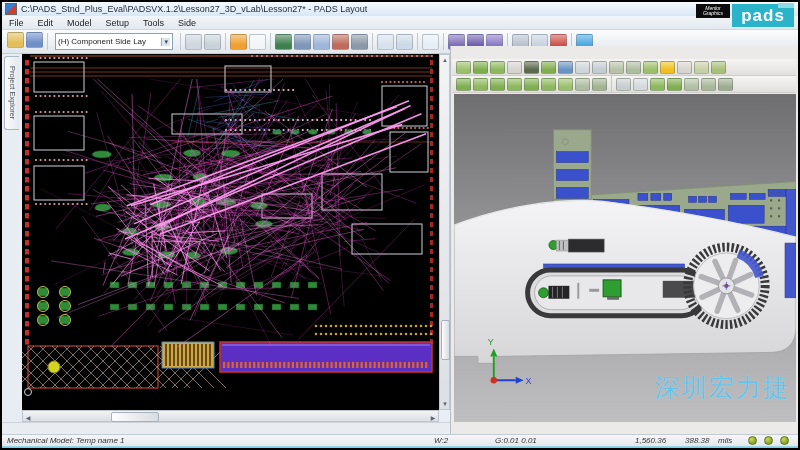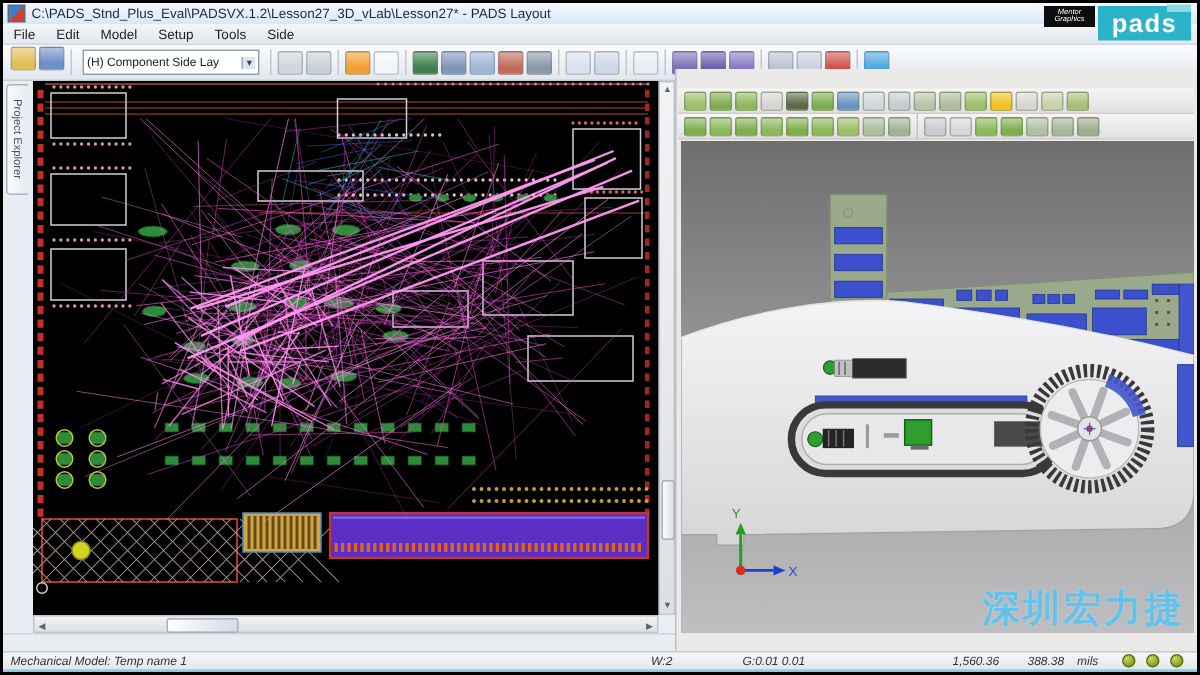--- a/index.html
+++ b/index.html
@@ -48,21 +48,21 @@
   #panel3d{left:448px;top:44px;width:348px;height:388px;background:#eceae9;border-left:1px solid #b8bec6;box-sizing:border-box;}
   #p3dhead{left:448px;top:44px;width:348px;height:13px;background:linear-gradient(180deg,#f2f1f0,#dddbd9);
            display:flex;align-items:center;font-size:8px;color:#333;padding:0 4px;box-sizing:border-box;border-bottom:1px solid #c8c6c4;}
   #p3dbtns{margin-left:auto;display:flex;gap:4px;align-items:center;font-size:8px;color:#445;}
   .p3db{width:11px;height:10px;display:flex;align-items:center;justify-content:center;}
   .tb3d{left:450px;width:344px;height:17px;background:linear-gradient(180deg,#f6f5f4,#e2e0de);
         display:flex;align-items:center;padding-left:3px;box-sizing:border-box;border-bottom:1px solid #cfccca;}
   .i3d{width:15px;height:13px;border-radius:2px;margin:0 1px;display:inline-block;
        border:1px solid rgba(100,115,95,.45);box-sizing:border-box;}
   #vp3d{left:452px;top:92px;width:342px;height:328px;background:#909092;overflow:hidden;}
-  #watermark{right:6px;bottom:0;font-size:25px;font-weight:bold;color:#62c2ec;letter-spacing:2px;
+  #watermark{right:6px;bottom:18px;font-size:25px;font-weight:normal;color:#62c2ec;letter-spacing:2px;
              text-shadow:0 0 1px rgba(255,255,255,.5);}
   
   #outrow{left:0px;top:420px;width:448px;height:12px;background:#e9edf1;border-top:1px solid #cdd3d9;}
   #outtab{left:62px;top:420px;width:110px;height:12px;background:linear-gradient(180deg,#fafbfc,#e6eaee);
           border:1px solid #a8b2bc;border-bottom:none;border-radius:3px 3px 0 0;
           font-size:7.5px;color:#444;display:flex;align-items:center;justify-content:center;}
   
   #statusbar{left:0;top:432px;width:100%;height:12px;background:linear-gradient(180deg,#f6f7f9,#e2e5e9);
              border-top:1px solid #c6ccd3;font-size:8px;color:#333;font-style:italic;}
   #statusbar span{position:absolute;top:1px;}

